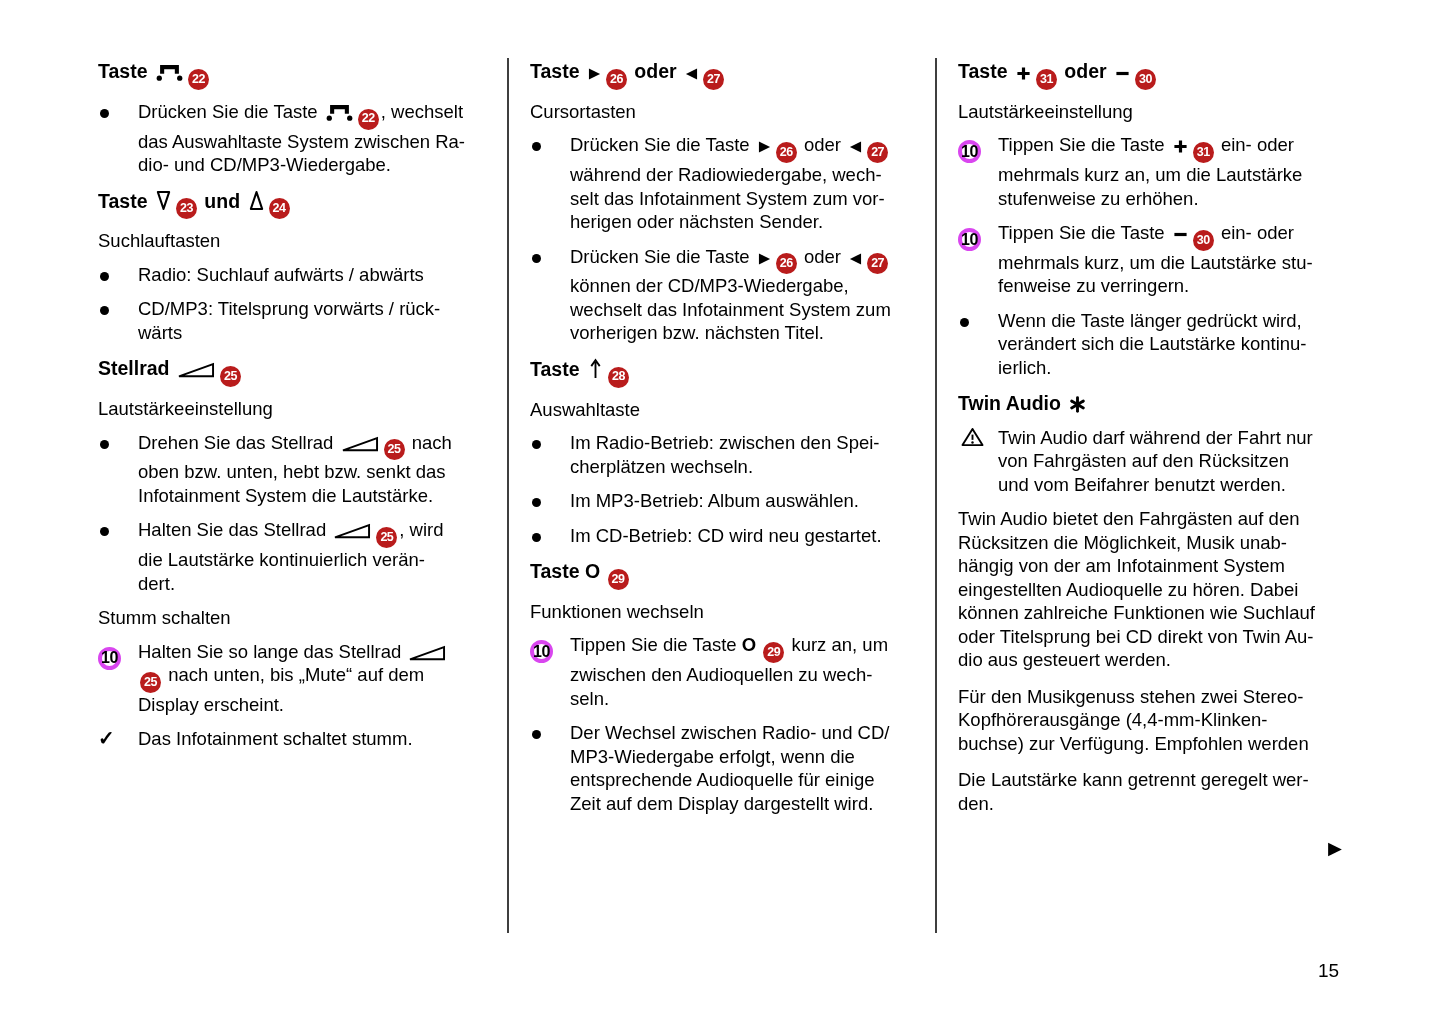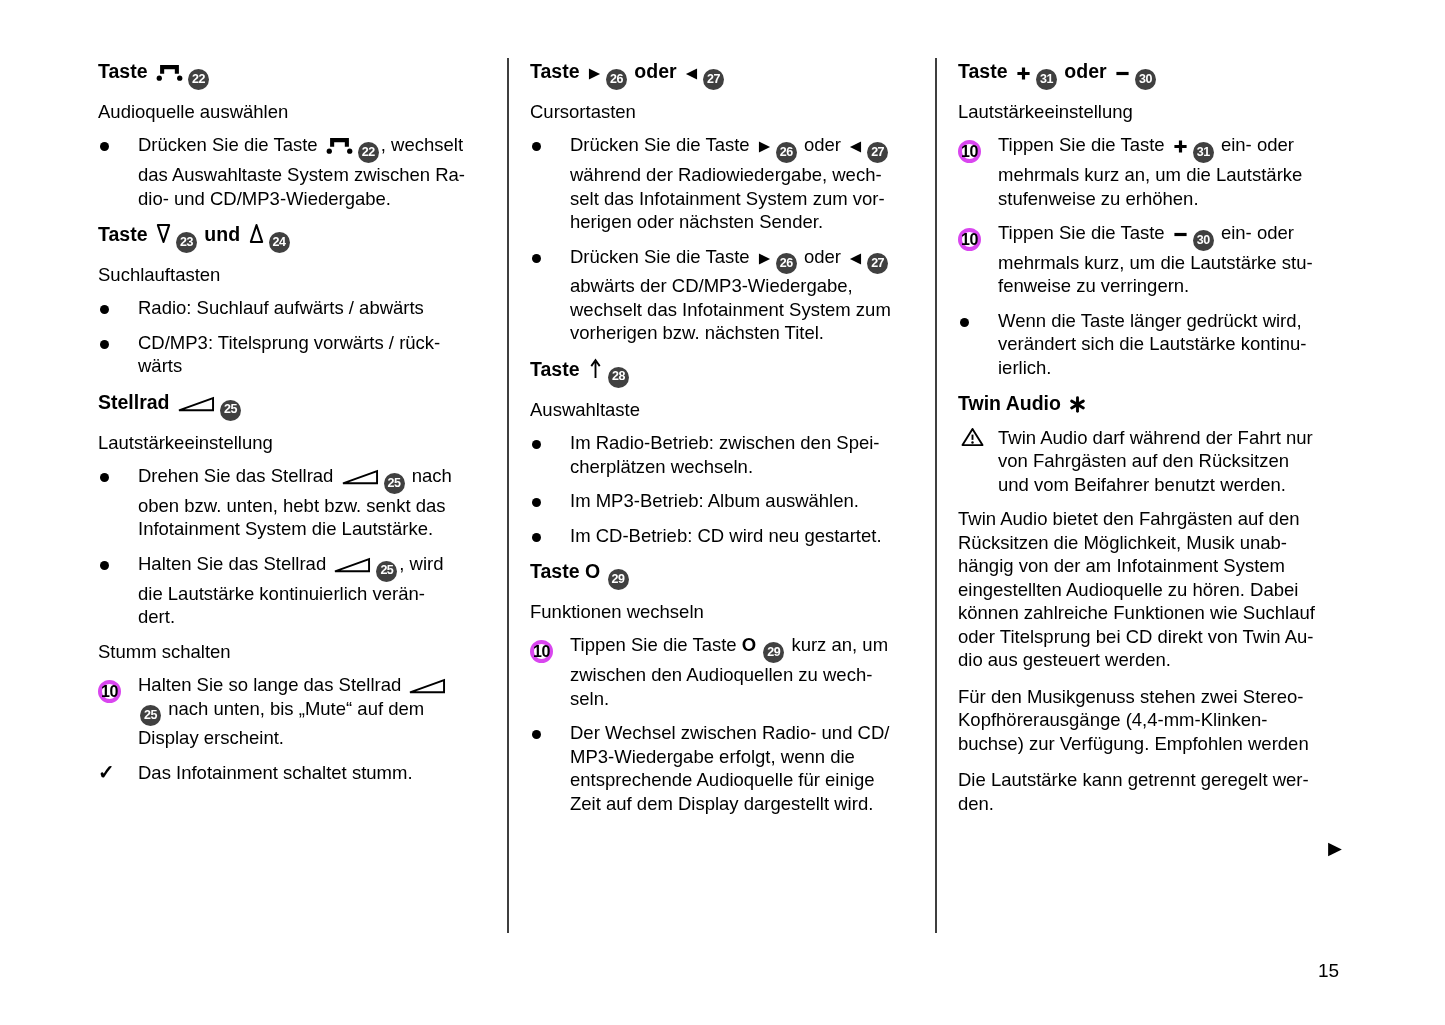--- a/index.html
+++ b/index.html
@@ -25,39 +25,38 @@
   .item{display:flex;margin:0 0 11px 0;justify-content:space-between;}
   .item .marker{flex:0 0 40px;}
   .item .body{flex:1;}
   .para{margin:0 0 13px 0;}
   .continue{text-align:right;padding-right:12px;margin-top:22px;}
 
   .dot{display:inline-block;width:9px;height:9px;border-radius:50%;background:#000;margin-top:7px;margin-left:2px;}
   .step10{display:inline-flex;width:23px;height:23px;box-sizing:border-box;border:4px solid #d946ef;border-radius:50%;
           align-items:center;justify-content:center;font-size:16px;font-weight:600;letter-spacing:-0.5px;margin-top:7px;}
   .checkmark{font-size:20px;font-weight:700;}
-  .badge{display:inline-flex;width:21px;height:21px;border-radius:50%;background:#404040;color:#fff;
+  .badge{display:inline-flex;width:21px;height:21px;border-radius:50%;background:#b91c1c;color:#fff;
          font-size:12.5px;font-weight:700;align-items:center;justify-content:center;
          vertical-align:-4.5px;margin:0 2px;letter-spacing:-0.5px;}
   .ic{display:inline-block;vertical-align:-3px;margin:0 3px;}
   .ic svg{display:block;}
   .bold{font-weight:700;}
   .pagenum{position:absolute;left:1318px;top:960px;font-size:19px;}
 </style>
 </head>
 <body>
 
 <div class="page">
   <div class="col col-left">
       <div class="heading block"><span>Taste </span><span class="ic"><svg width="27" height="18" viewBox="0 0 32 22">
             <path d="M7 13 L7 5 L25 5 L25 13" fill="none" stroke="#000" stroke-width="5"></path>
             <circle cx="3.5" cy="18.5" r="3.2"></circle>
             <circle cx="28.5" cy="18.5" r="3.2"></circle>
           </svg></span><span class="badge">22</span></div>
-      <div class="label block"><span>Audioquelle auswählen</span></div>
       <div class="item block">
         <span class="marker"><span class="dot"></span></span>
         <div class="body"><span>Drücken Sie die Taste </span><span class="ic"><svg width="27" height="18" viewBox="0 0 32 22">
               <path d="M7 13 L7 5 L25 5 L25 13" fill="none" stroke="#000" stroke-width="5"></path>
               <circle cx="3.5" cy="18.5" r="3.2"></circle>
               <circle cx="28.5" cy="18.5" r="3.2"></circle>
             </svg></span><span class="badge">22</span><span>, wechselt</span><br><span>das Auswahltaste System zwischen Ra-</span><br><span>dio- und CD/MP3-Wiedergabe.</span></div>
       </div>
       <div class="heading block"><span>Taste </span><span class="ic"><svg width="15" height="21" viewBox="0 0 16 22">
             <polygon points="2,2 14,2 8,20" fill="none" stroke="#000" stroke-width="2.2" stroke-linejoin="round"></polygon>
@@ -115,21 +114,21 @@
             </svg></span><span class="badge">26</span><span> oder </span><span class="ic"><svg width="13" height="14" viewBox="0 0 14 14">
               <polygon points="13,1 1,7 13,13" fill="#000"></polygon>
             </svg></span><span class="badge">27</span><br><span>während der Radiowiedergabe, wech-</span><br><span>selt das Infotainment System zum vor-</span><br><span>herigen oder nächsten Sender.</span></div>
       </div>
       <div class="item block">
         <span class="marker"><span class="dot"></span></span>
         <div class="body"><span>Drücken Sie die Taste </span><span class="ic"><svg width="13" height="14" viewBox="0 0 14 14">
               <polygon points="1,1 13,7 1,13" fill="#000"></polygon>
             </svg></span><span class="badge">26</span><span> oder </span><span class="ic"><svg width="13" height="14" viewBox="0 0 14 14">
               <polygon points="13,1 1,7 13,13" fill="#000"></polygon>
-            </svg></span><span class="badge">27</span><br><span>abwärts der CD/MP3-Wiedergabe,</span><br><span>wechselt das Infotainment System zum</span><br><span>vorherigen bzw. nächsten Titel.</span></div>
+            </svg></span><span class="badge">27</span><br><span>können der CD/MP3-Wiedergabe,</span><br><span>wechselt das Infotainment System zum</span><br><span>vorherigen bzw. nächsten Titel.</span></div>
       </div>
       <div class="heading block"><span>Taste </span><span class="ic"><svg width="15" height="21" viewBox="0 0 16 22">
             <path d="M8 21 L8 4 M3.5 8.5 L8 2 L12.5 8.5" fill="none" stroke="#000" stroke-width="2"></path>
           </svg></span><span class="badge">28</span></div>
       <div class="label block"><span>Auswahltaste</span></div>
       <div class="item block">
         <span class="marker"><span class="dot"></span></span>
         <div class="body"><span>Im Radio-Betrieb: zwischen den Spei-</span><br><span>cherplätzen wechseln.</span></div>
       </div>
       <div class="item block">

